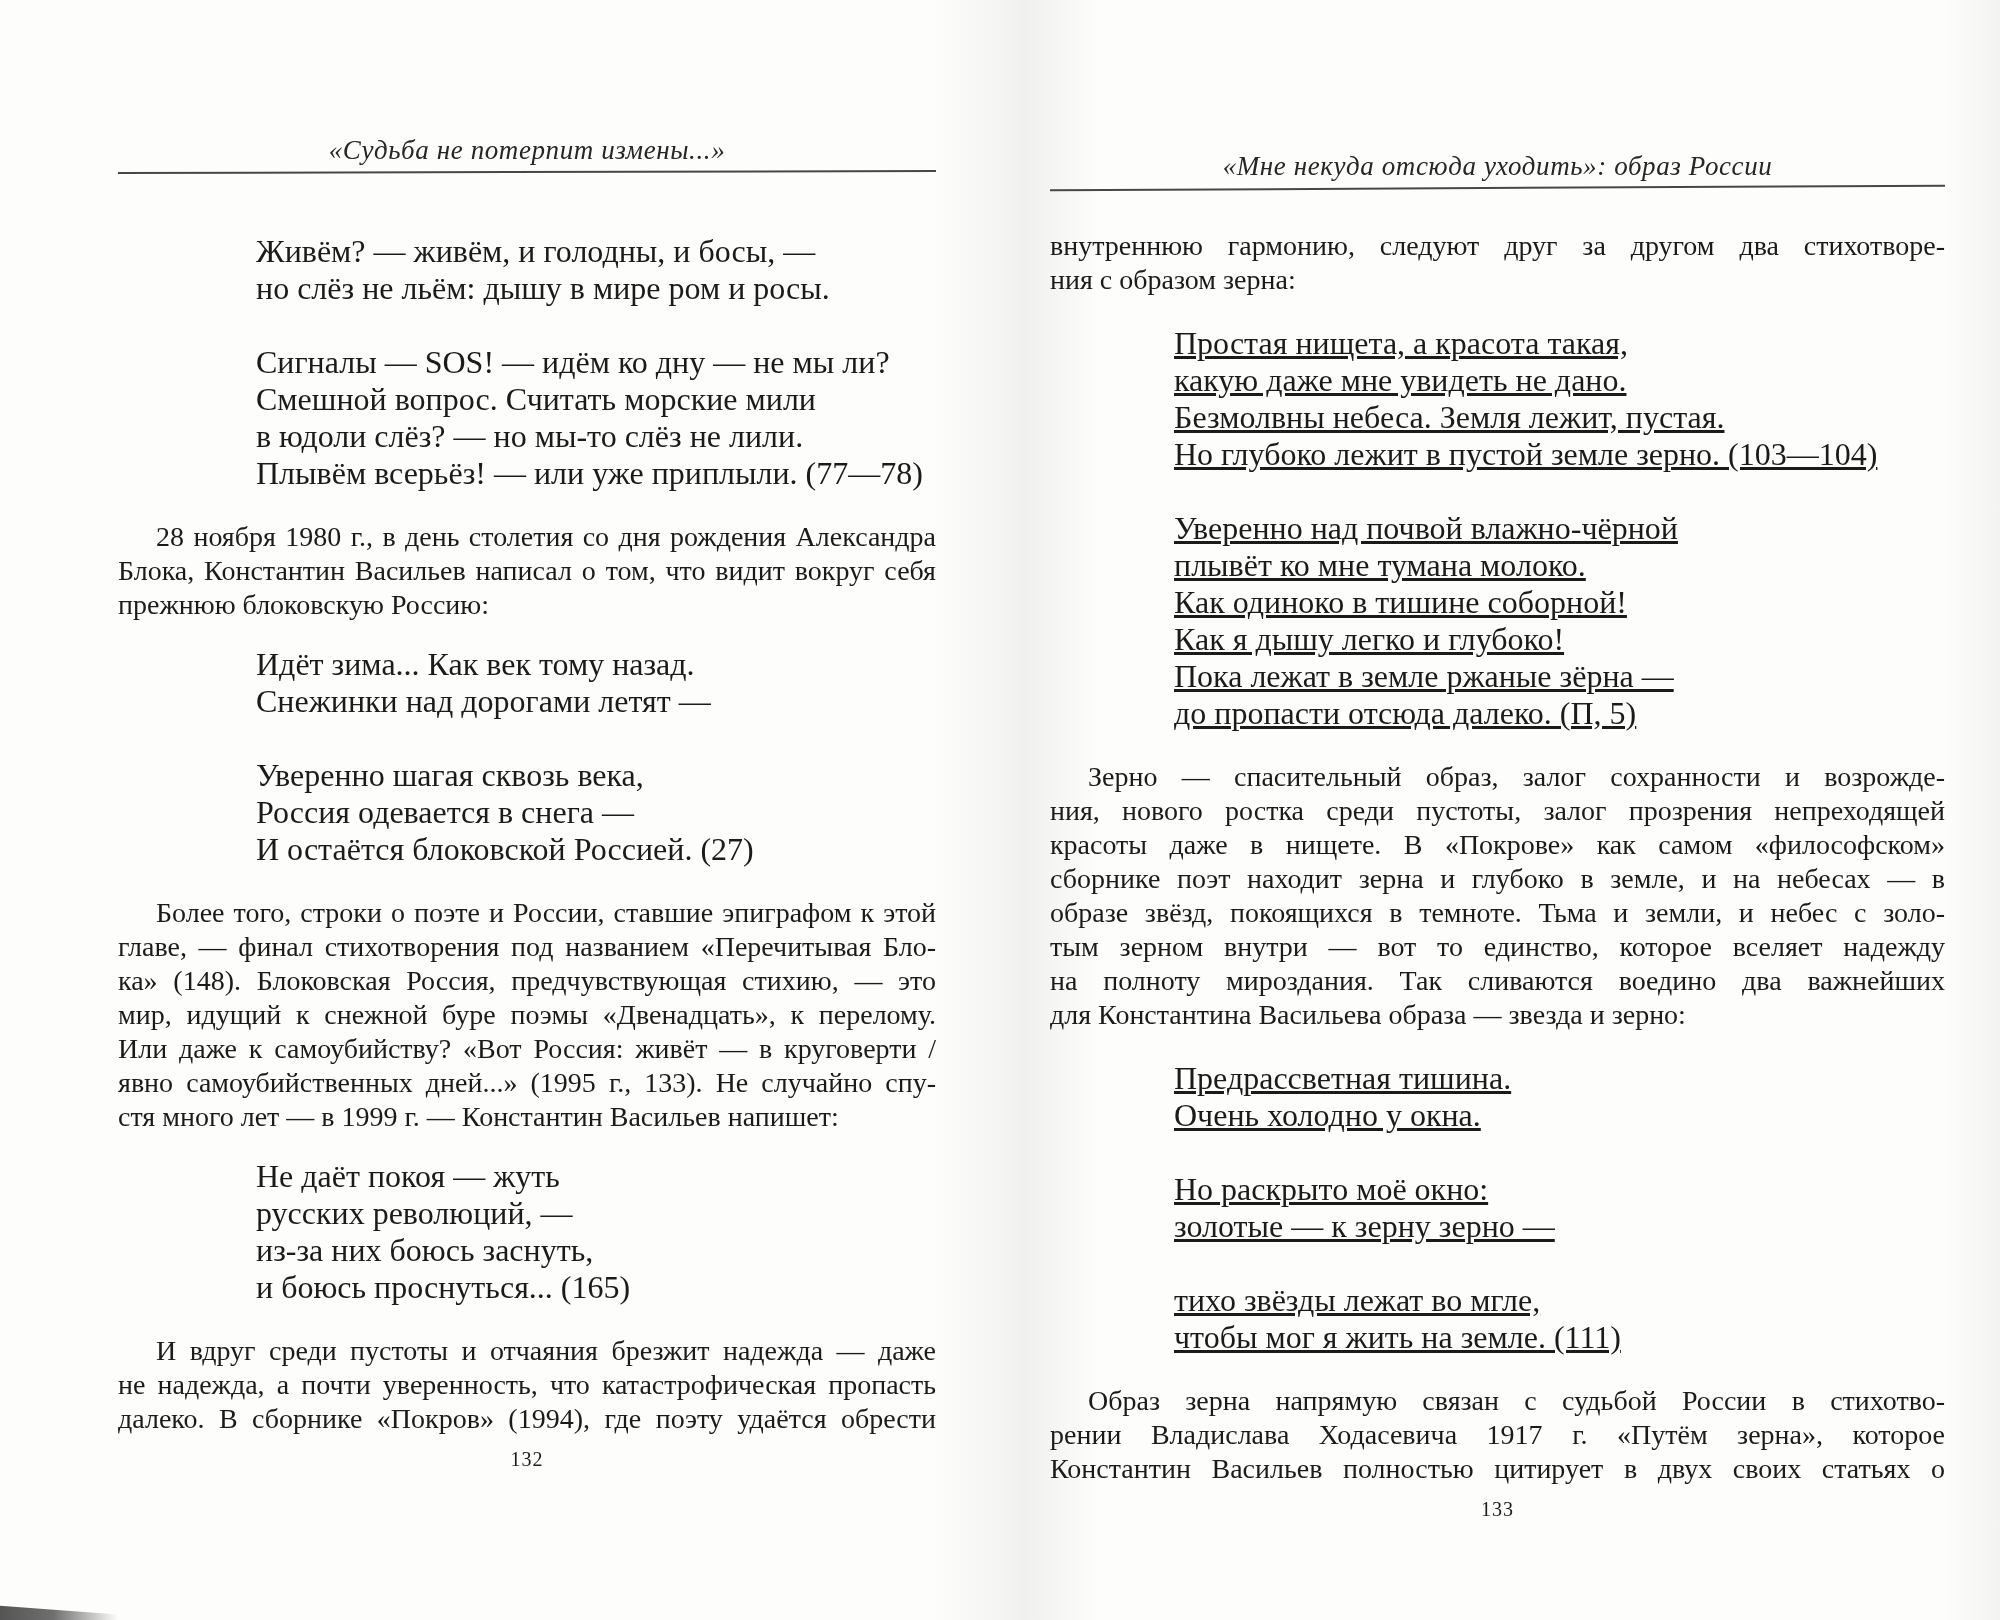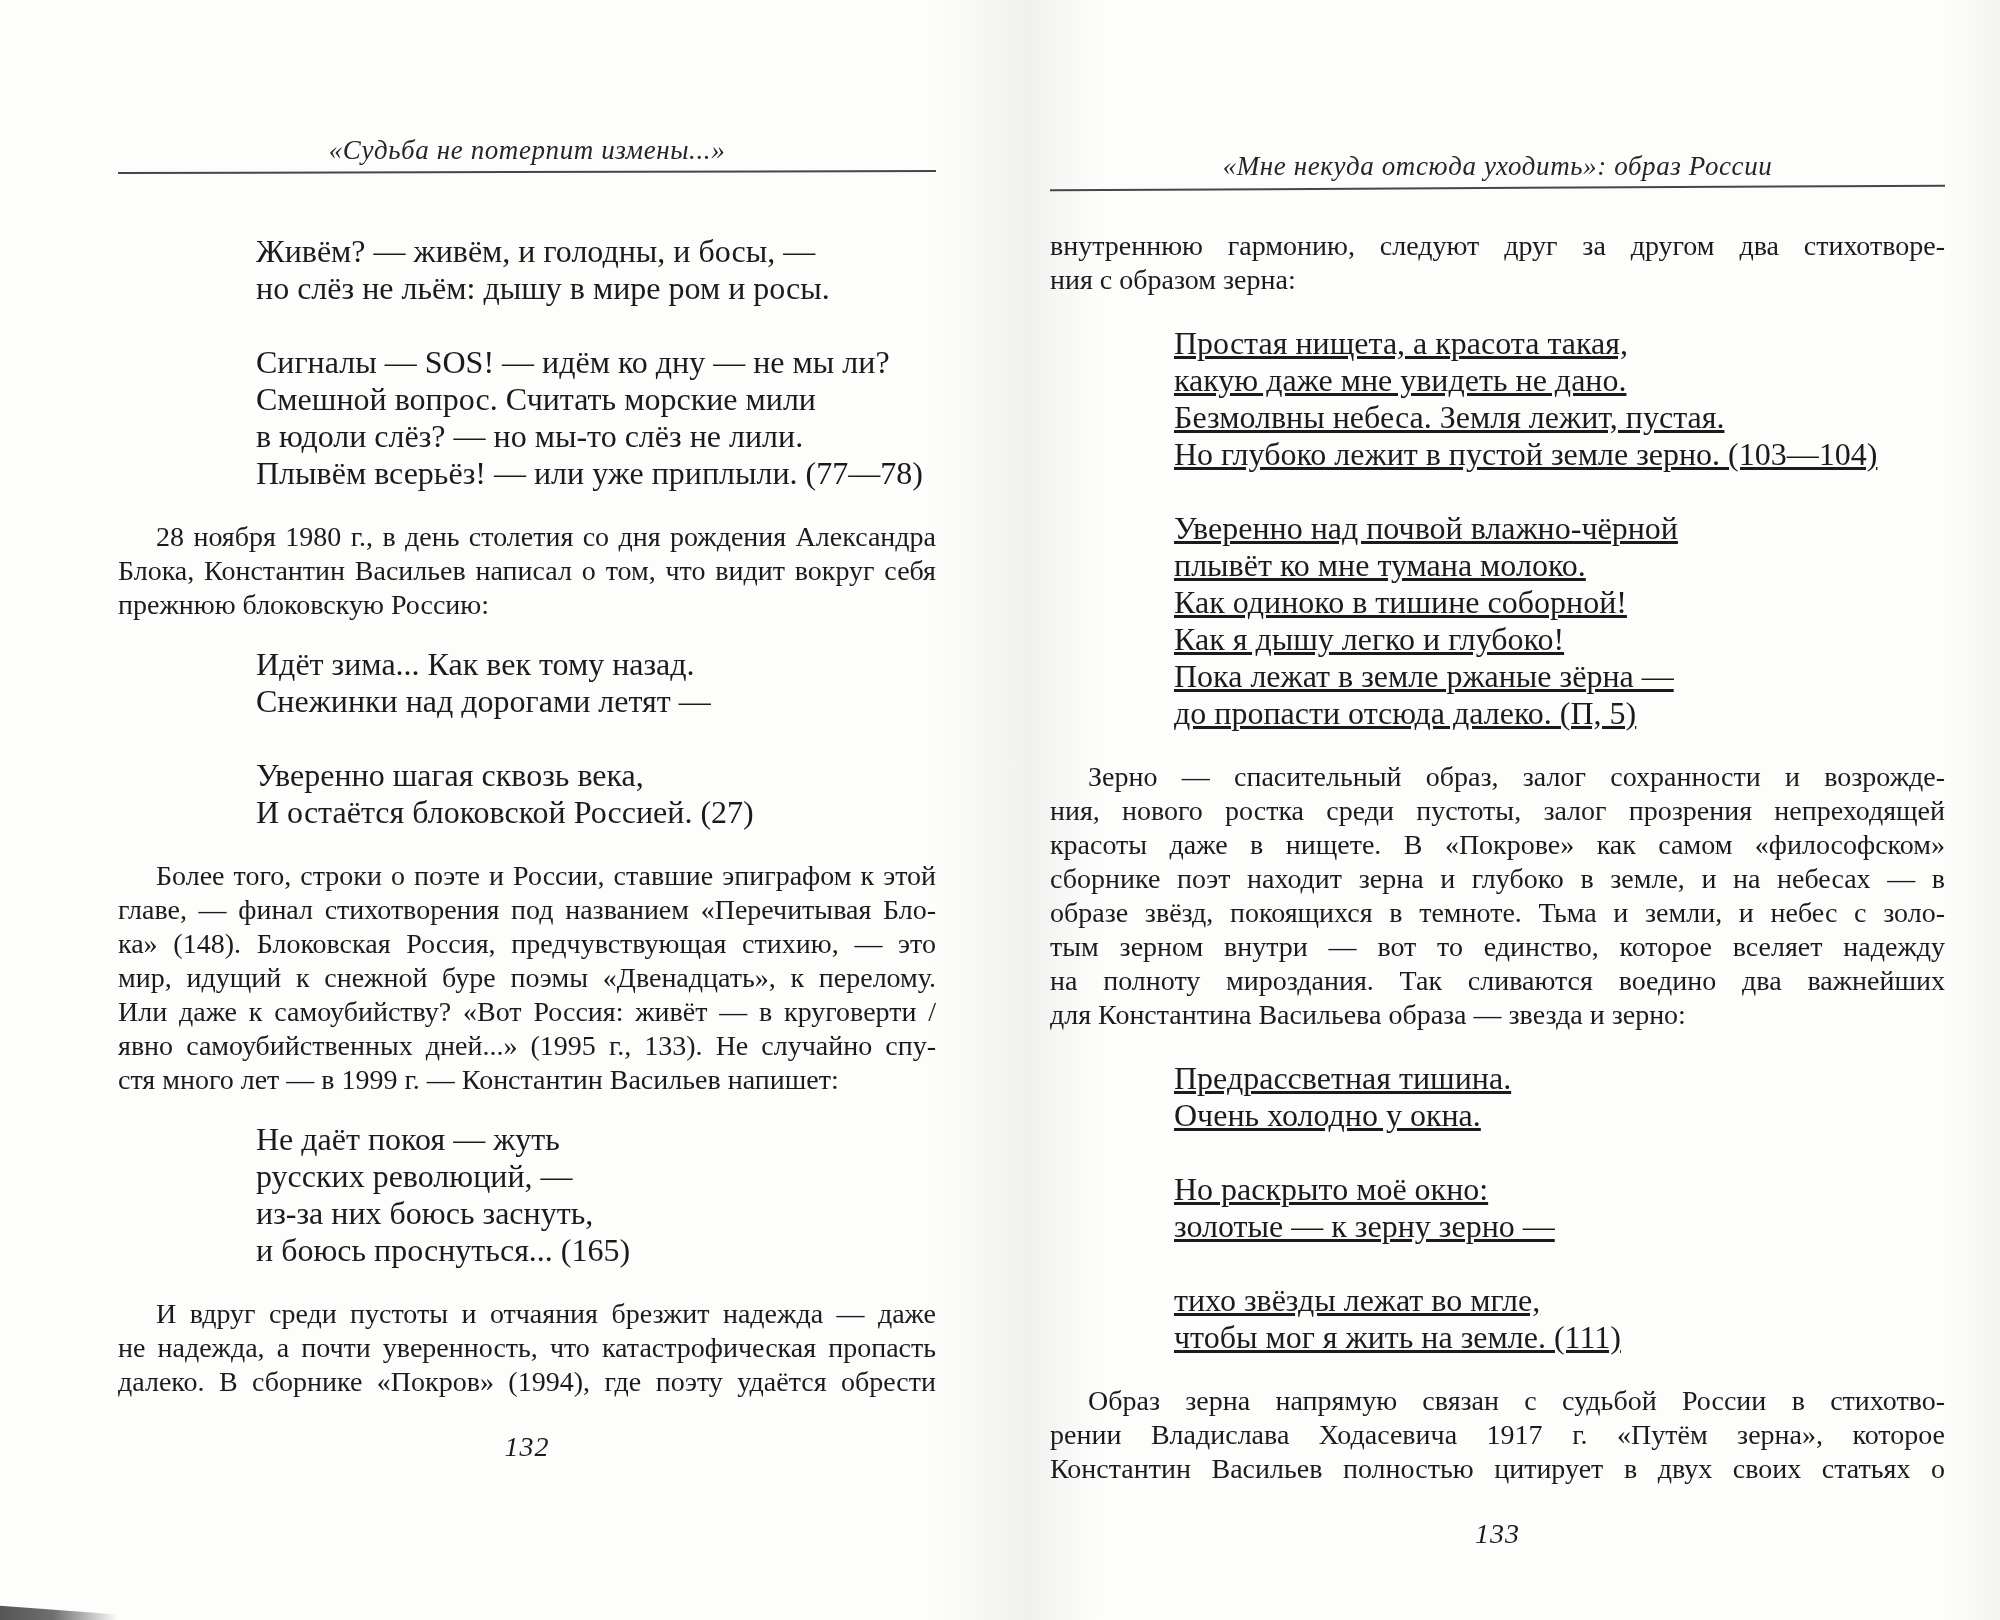--- a/index.html
+++ b/index.html
@@ -32,21 +32,21 @@
   .rule-l { transform:rotate(-0.15deg); }
   .rule-r { transform:rotate(-0.3deg); }
   .block { margin-top:28px; }
   .pline { font-size:28px; line-height:34px; }
   .j { text-align:justify; text-align-last:justify; }
   .indent .pline:first-child { text-indent:38px; }
   .vline { font-size:32px; line-height:37px; white-space:nowrap; }
   .stanza + .stanza { margin-top:37px; }
   .vL { padding-left:138px;margin-top:24px; }
   .vR { padding-left:124px;text-decoration:underline; }
-  .folio { text-align:center; font-size:28px; margin-top:32px; letter-spacing:1px;font-style:italic; }
+  .folio { text-align:center; font-size:20px; margin-top:12px; letter-spacing:1px; }
 </style>
 </head>
 <body>
 
 <div class="gutter-shade"></div>
 <div class="edge-shade"></div>
 <div class="corner-wedge"></div>
 
 <div class="page" style="left:118px; top:130px; width:818px;">
   <div class="running-head">«Судьба не потерпит измены...»</div>
@@ -71,20 +71,21 @@
     <div class="pline">прежнюю блоковскую Россию:</div>
   </div>
 
   <div class="block verse vL">
     <div class="stanza">
       <div class="vline">Идёт зима... Как век тому назад.</div>
       <div class="vline">Снежинки над дорогами летят —</div>
     </div>
     <div class="stanza">
       <div class="vline">Уверенно шагая сквозь века,</div>
+      <div class="vline">Россия одевается в снега —</div>
       <div class="vline">И остаётся блоковской Россией. (27)</div>
     </div>
   </div>
 
   <div class="block indent">
     <div class="pline j">Более того, строки о поэте и России, ставшие эпиграфом к этой</div>
     <div class="pline j">главе, — финал стихотворения под названием «Перечитывая Бло-</div>
     <div class="pline j">ка» (148). Блоковская Россия, предчувствующая стихию, — это</div>
     <div class="pline j">мир, идущий к снежной буре поэмы «Двенадцать», к перелому.</div>
     <div class="pline j">Или даже к самоубийству? «Вот Россия: живёт — в круговерти /</div>

